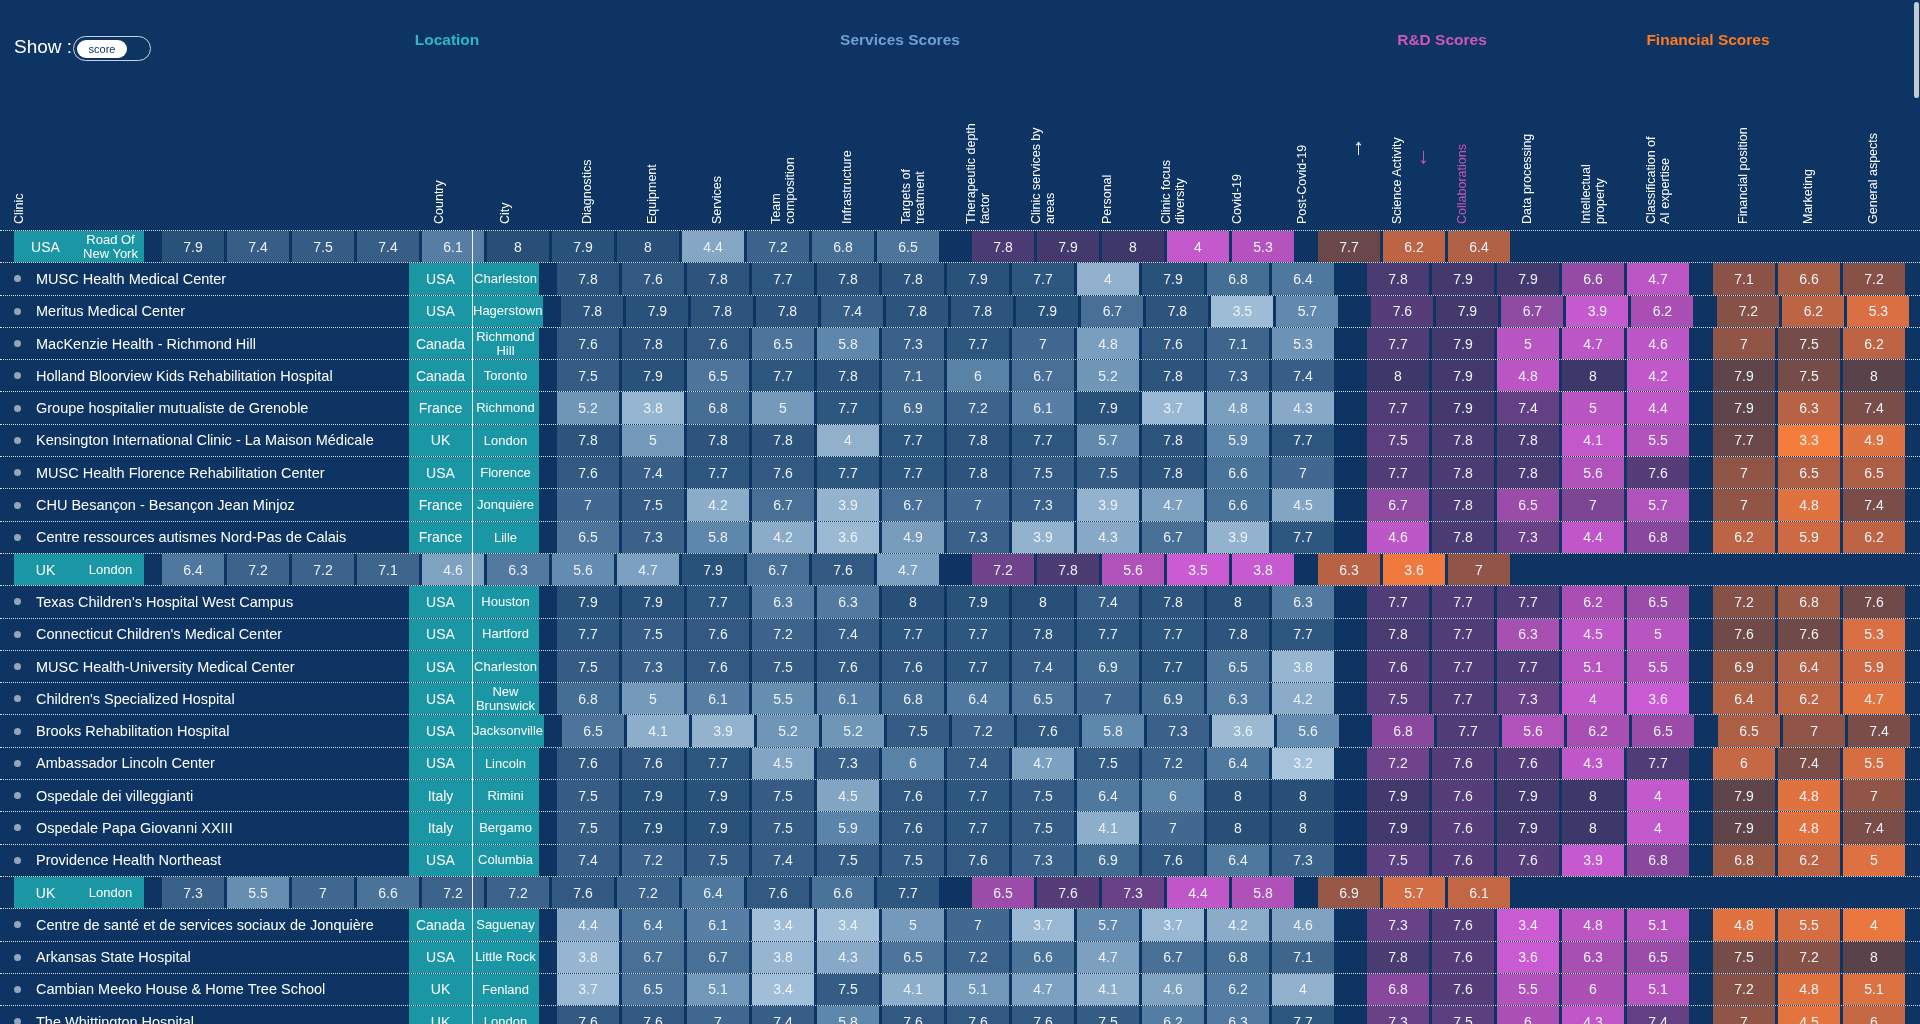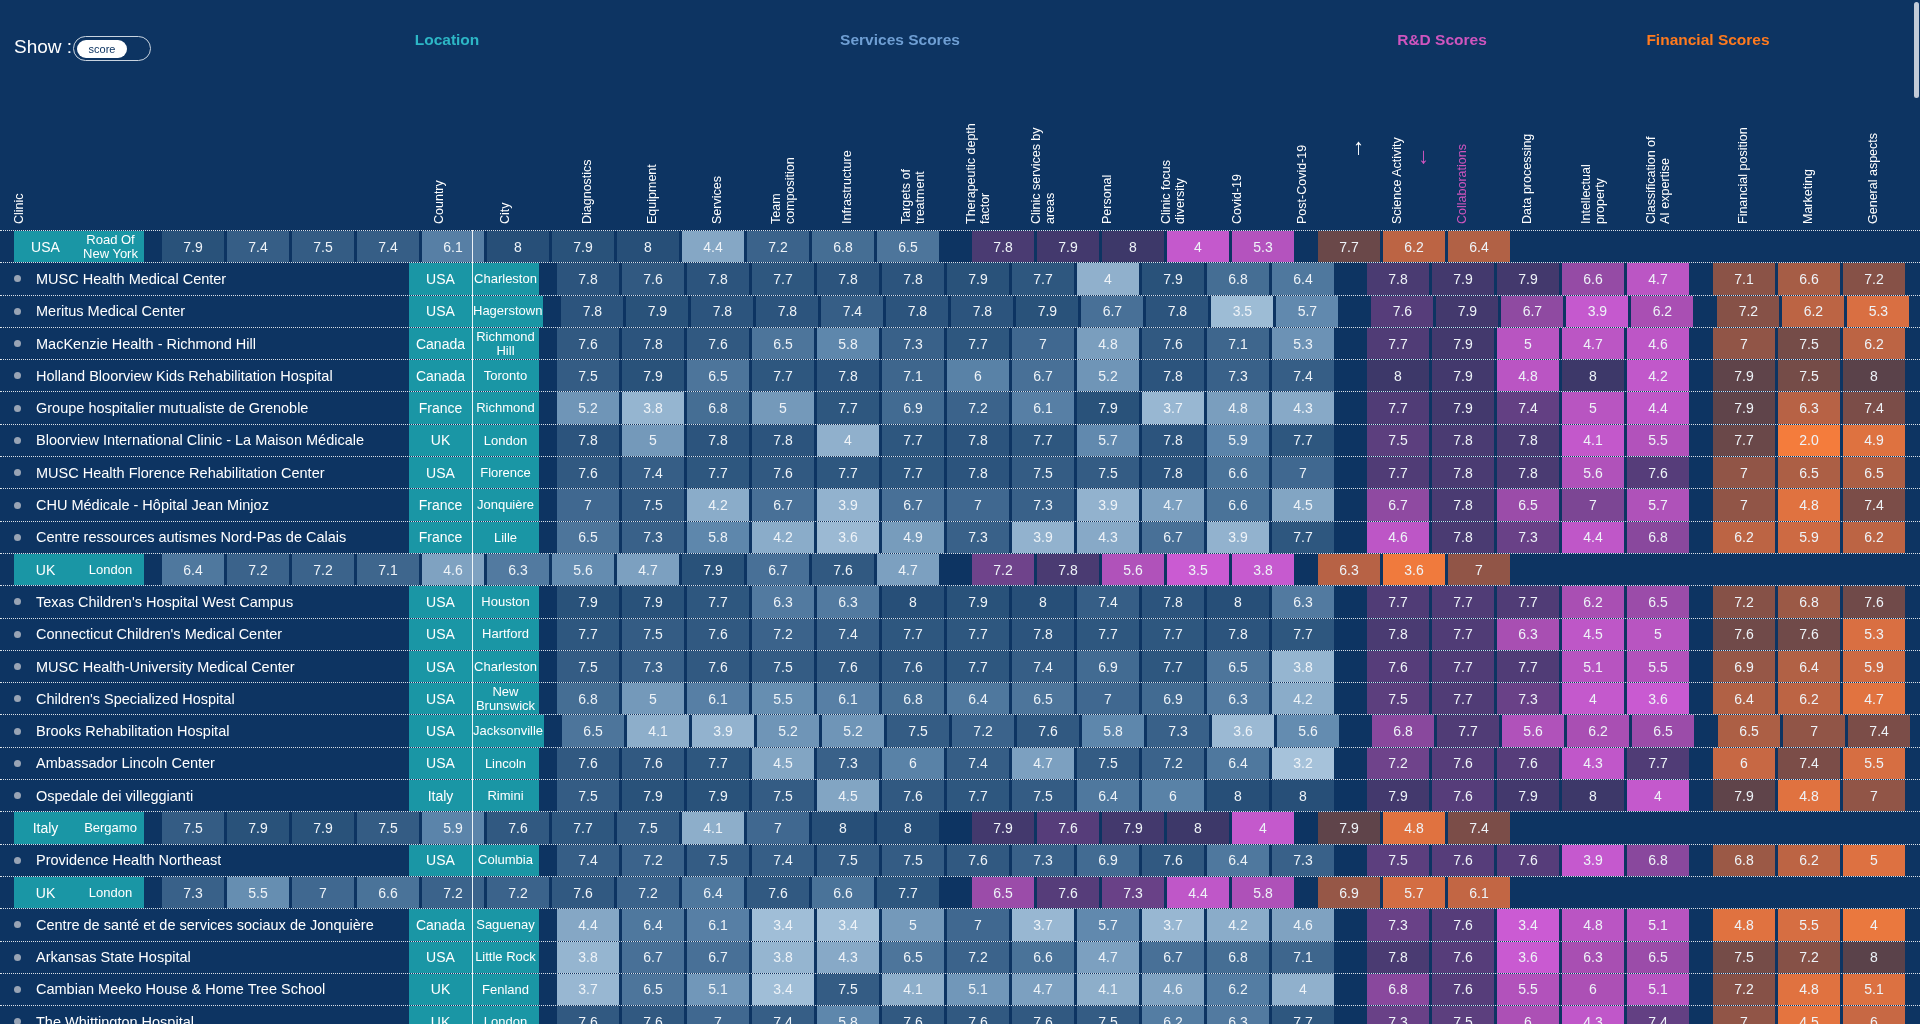--- a/index.html
+++ b/index.html
@@ -246,21 +246,21 @@
       <div class="cell" style="background: rgb(99, 64, 131);">7.4</div>
       <div class="cell" style="background: rgb(184, 85, 193);">5</div>
       <div class="cell" style="background: rgb(191, 87, 200);">4.4</div>
       <div class="cell gap-fin" style="background: rgb(95, 68, 74);">7.9</div>
       <div class="cell" style="background: rgb(183, 98, 69);">6.3</div>
       <div class="cell" style="background: rgb(123, 77, 72);">7.4</div>
     </div>
     <div class="row">
       <div class="c-clinic">
         <span class="bullet"></span>
-        <span class="cname">Bloorview International Clinic - La Maison Médicale</span>
+        <span class="cname">Kensington International Clinic - La Maison Médicale</span>
       </div>
       <div class="c-loc c-country">UK</div>
       <div class="c-loc c-city">London</div>
       <div class="cell gap-serv" style="background: rgb(44, 84, 125);">7.8</div>
       <div class="cell" style="background: rgb(116, 153, 186);">5</div>
       <div class="cell" style="background: rgb(44, 84, 125);">7.8</div>
       <div class="cell" style="background: rgb(44, 84, 125);">7.8</div>
       <div class="cell" style="background: rgb(144, 176, 204);">4</div>
       <div class="cell" style="background: rgb(46, 87, 127);">7.7</div>
       <div class="cell" style="background: rgb(44, 84, 125);">7.8</div>
@@ -268,21 +268,21 @@
       <div class="cell" style="background: rgb(97, 137, 174);">5.7</div>
       <div class="cell" style="background: rgb(44, 84, 125);">7.8</div>
       <div class="cell" style="background: rgb(91, 132, 170);">5.9</div>
       <div class="cell" style="background: rgb(46, 87, 127);">7.7</div>
       <div class="cell gap-rnd" style="background: rgb(92, 63, 126);">7.5</div>
       <div class="cell" style="background: rgb(74, 59, 114);">7.8</div>
       <div class="cell" style="background: rgb(74, 59, 114);">7.8</div>
       <div class="cell" style="background: rgb(195, 88, 203);">4.1</div>
       <div class="cell" style="background: rgb(178, 82, 187);">5.5</div>
       <div class="cell gap-fin" style="background: rgb(106, 72, 73);">7.7</div>
-      <div class="cell" style="background: rgb(244, 124, 60);">2.0</div>
+      <div class="cell" style="background: rgb(244, 124, 60);">3.3</div>
       <div class="cell" style="background: rgb(222, 114, 64);">4.9</div>
     </div>
     <div class="row">
       <div class="c-clinic">
         <span class="bullet"></span>
         <span class="cname">MUSC Health Florence Rehabilitation Center</span>
       </div>
       <div class="c-loc c-country">USA</div>
       <div class="c-loc c-city">Florence</div>
       <div class="cell gap-serv" style="background: rgb(49, 89, 129);">7.6</div>
@@ -302,21 +302,21 @@
       <div class="cell" style="background: rgb(74, 59, 114);">7.8</div>
       <div class="cell" style="background: rgb(176, 82, 186);">5.6</div>
       <div class="cell" style="background: rgb(86, 61, 122);">7.6</div>
       <div class="cell gap-fin" style="background: rgb(145, 85, 71);">7</div>
       <div class="cell" style="background: rgb(172, 95, 69);">6.5</div>
       <div class="cell" style="background: rgb(172, 95, 69);">6.5</div>
     </div>
     <div class="row">
       <div class="c-clinic">
         <span class="bullet"></span>
-        <span class="cname">CHU Médicale - Hôpital Jean Minjoz</span>
+        <span class="cname">CHU Besançon - Besançon Jean Minjoz</span>
       </div>
       <div class="c-loc c-country">France</div>
       <div class="c-loc c-city">Jonquière</div>
       <div class="cell gap-serv" style="background: rgb(64, 104, 144);">7</div>
       <div class="cell" style="background: rgb(52, 92, 132);">7.5</div>
       <div class="cell" style="background: rgb(138, 172, 201);">4.2</div>
       <div class="cell" style="background: rgb(72, 112, 151);">6.7</div>
       <div class="cell" style="background: rgb(146, 178, 206);">3.9</div>
       <div class="cell" style="background: rgb(72, 112, 151);">6.7</div>
       <div class="cell" style="background: rgb(64, 104, 144);">7</div>
@@ -576,20 +576,24 @@
       <div class="cell gap-rnd" style="background: rgb(67, 57, 109);">7.9</div>
       <div class="cell" style="background: rgb(86, 61, 122);">7.6</div>
       <div class="cell" style="background: rgb(67, 57, 109);">7.9</div>
       <div class="cell" style="background: rgb(61, 56, 105);">8</div>
       <div class="cell" style="background: rgb(196, 89, 204);">4</div>
       <div class="cell gap-fin" style="background: rgb(95, 68, 74);">7.9</div>
       <div class="cell" style="background: rgb(224, 114, 64);">4.8</div>
       <div class="cell" style="background: rgb(145, 85, 71);">7</div>
     </div>
     <div class="row">
+      <div class="c-clinic">
+        <span class="bullet"></span>
+        <span class="cname">Ospedale Papa Giovanni XXIII</span>
+      </div>
       <div class="c-loc c-country">Italy</div>
       <div class="c-loc c-city">Bergamo</div>
       <div class="cell gap-serv" style="background: rgb(52, 92, 132);">7.5</div>
       <div class="cell" style="background: rgb(41, 82, 122);">7.9</div>
       <div class="cell" style="background: rgb(41, 82, 122);">7.9</div>
       <div class="cell" style="background: rgb(52, 92, 132);">7.5</div>
       <div class="cell" style="background: rgb(91, 132, 170);">5.9</div>
       <div class="cell" style="background: rgb(49, 89, 129);">7.6</div>
       <div class="cell" style="background: rgb(46, 87, 127);">7.7</div>
       <div class="cell" style="background: rgb(52, 92, 132);">7.5</div>

